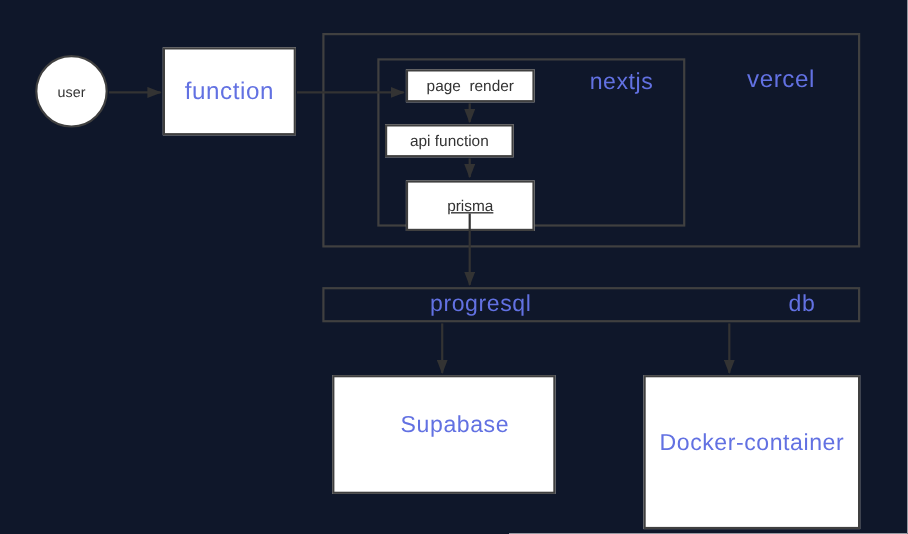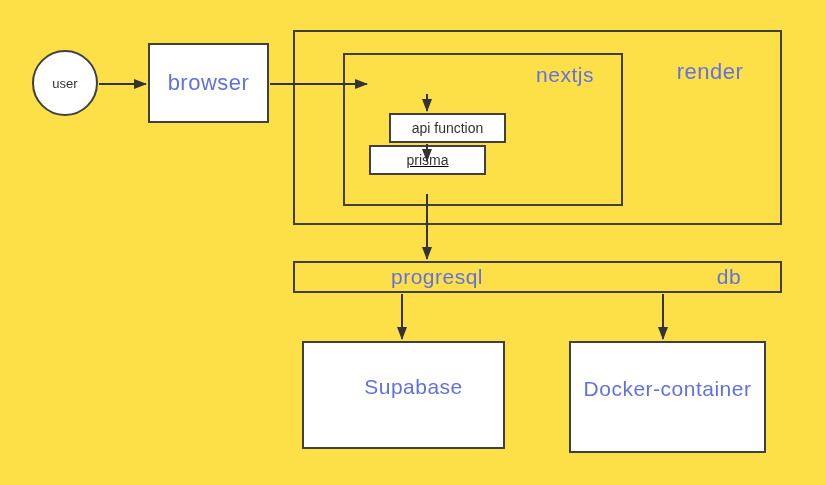--- a/index.html
+++ b/index.html
@@ -5,21 +5,21 @@
   html, body {
     margin: 0;
     padding: 0;
     background: #ffffff;
     font-family: "Liberation Sans", "DejaVu Sans", sans-serif;
   }
   .canvas {
     position: relative;
     width: 825px;
     height: 485px;
-    background: #fde047;
+    background: #0f172a;
     overflow: hidden;
   }
   .node {
     position: absolute;
     border: 2px solid #404040;
     background: #ffffff;
     box-sizing: border-box;
     display: flex;
     align-items: center;
     justify-content: center;
@@ -67,48 +67,51 @@
 </head>
 <body>
 
 <div class="canvas">
 
   <div class="node circle" style="left:32px; top:50px; width:66px; height:66px;">
     <span class="dark-label" style="font-size:13px;">user</span>
   </div>
 
   <div class="node" style="left:148px; top:43px; width:121px; height:80px;">
-    <span class="accent-label" style="font-size:22px;">browser</span>
+    <span class="accent-label" style="font-size:22px;">function</span>
   </div>
 
   <div class="group-box" style="left:293px; top:30px; width:489px; height:195px;"></div>
-  <div class="floating-label accent-label" style="left:660px; top:59px; width:100px; font-size:22px;">render</div>
+  <div class="floating-label accent-label" style="left:660px; top:59px; width:100px; font-size:22px;">vercel</div>
 
   <div class="group-box" style="left:343px; top:53px; width:280px; height:153px;"></div>
   <div class="floating-label accent-label" style="left:515px; top:63px; width:100px; font-size:21px;">nextjs</div>
 
+  <div class="node" style="left:369px; top:63px; width:117px; height:30px;">
+    <span class="dark-label">page  render</span>
+  </div>
 
-  <div class="node" style="left:389px; top:113px; width:117px; height:30px;align-items:center;">
+  <div class="node" style="left:350px; top:113px; width:117px; height:30px;align-items:center;">
     <span class="dark-label">api function</span>
   </div>
 
-  <div class="node" style="left:369px; top:145px; width:117px; height:30px;text-decoration:underline;">
+  <div class="node" style="left:369px; top:164px; width:117px; height:46px;text-decoration:underline;">
     <span class="dark-label">prisma</span>
   </div>
 
   <div class="group-box" style="left:293px; top:261px; width:489px; height:32px;text-align:right;">
     <span class="bar-label accent-label" style="left:142px;">progresql</span>
     <span class="bar-label accent-label" style="left:434px;">db</span>
   </div>
 
   <div class="node" style="left:302px; top:341px; width:203px; height:108px;padding-left:20px;">
     <span class="accent-label big-node-label">Supabase</span>
   </div>
 
-  <div class="node" style="left:569px; top:341px; width:197px; height:112px;">
+  <div class="node" style="left:585px; top:341px; width:197px; height:140px;">
     <span class="accent-label big-node-label">Docker-container</span>
   </div>
 
   <svg class="arrows" width="825" height="485" viewBox="0 0 825 485">
     <defs>
       <marker id="ah" markerUnits="userSpaceOnUse" markerWidth="13" markerHeight="10" refX="12" refY="5" orient="auto">
         <path d="M0,0 L13,5 L0,10 Z" fill="#333333"></path>
       </marker>
     </defs>
     <line x1="99" y1="84" x2="146" y2="84" stroke="#333333" stroke-width="2" marker-end="url(#ah)"></line>

